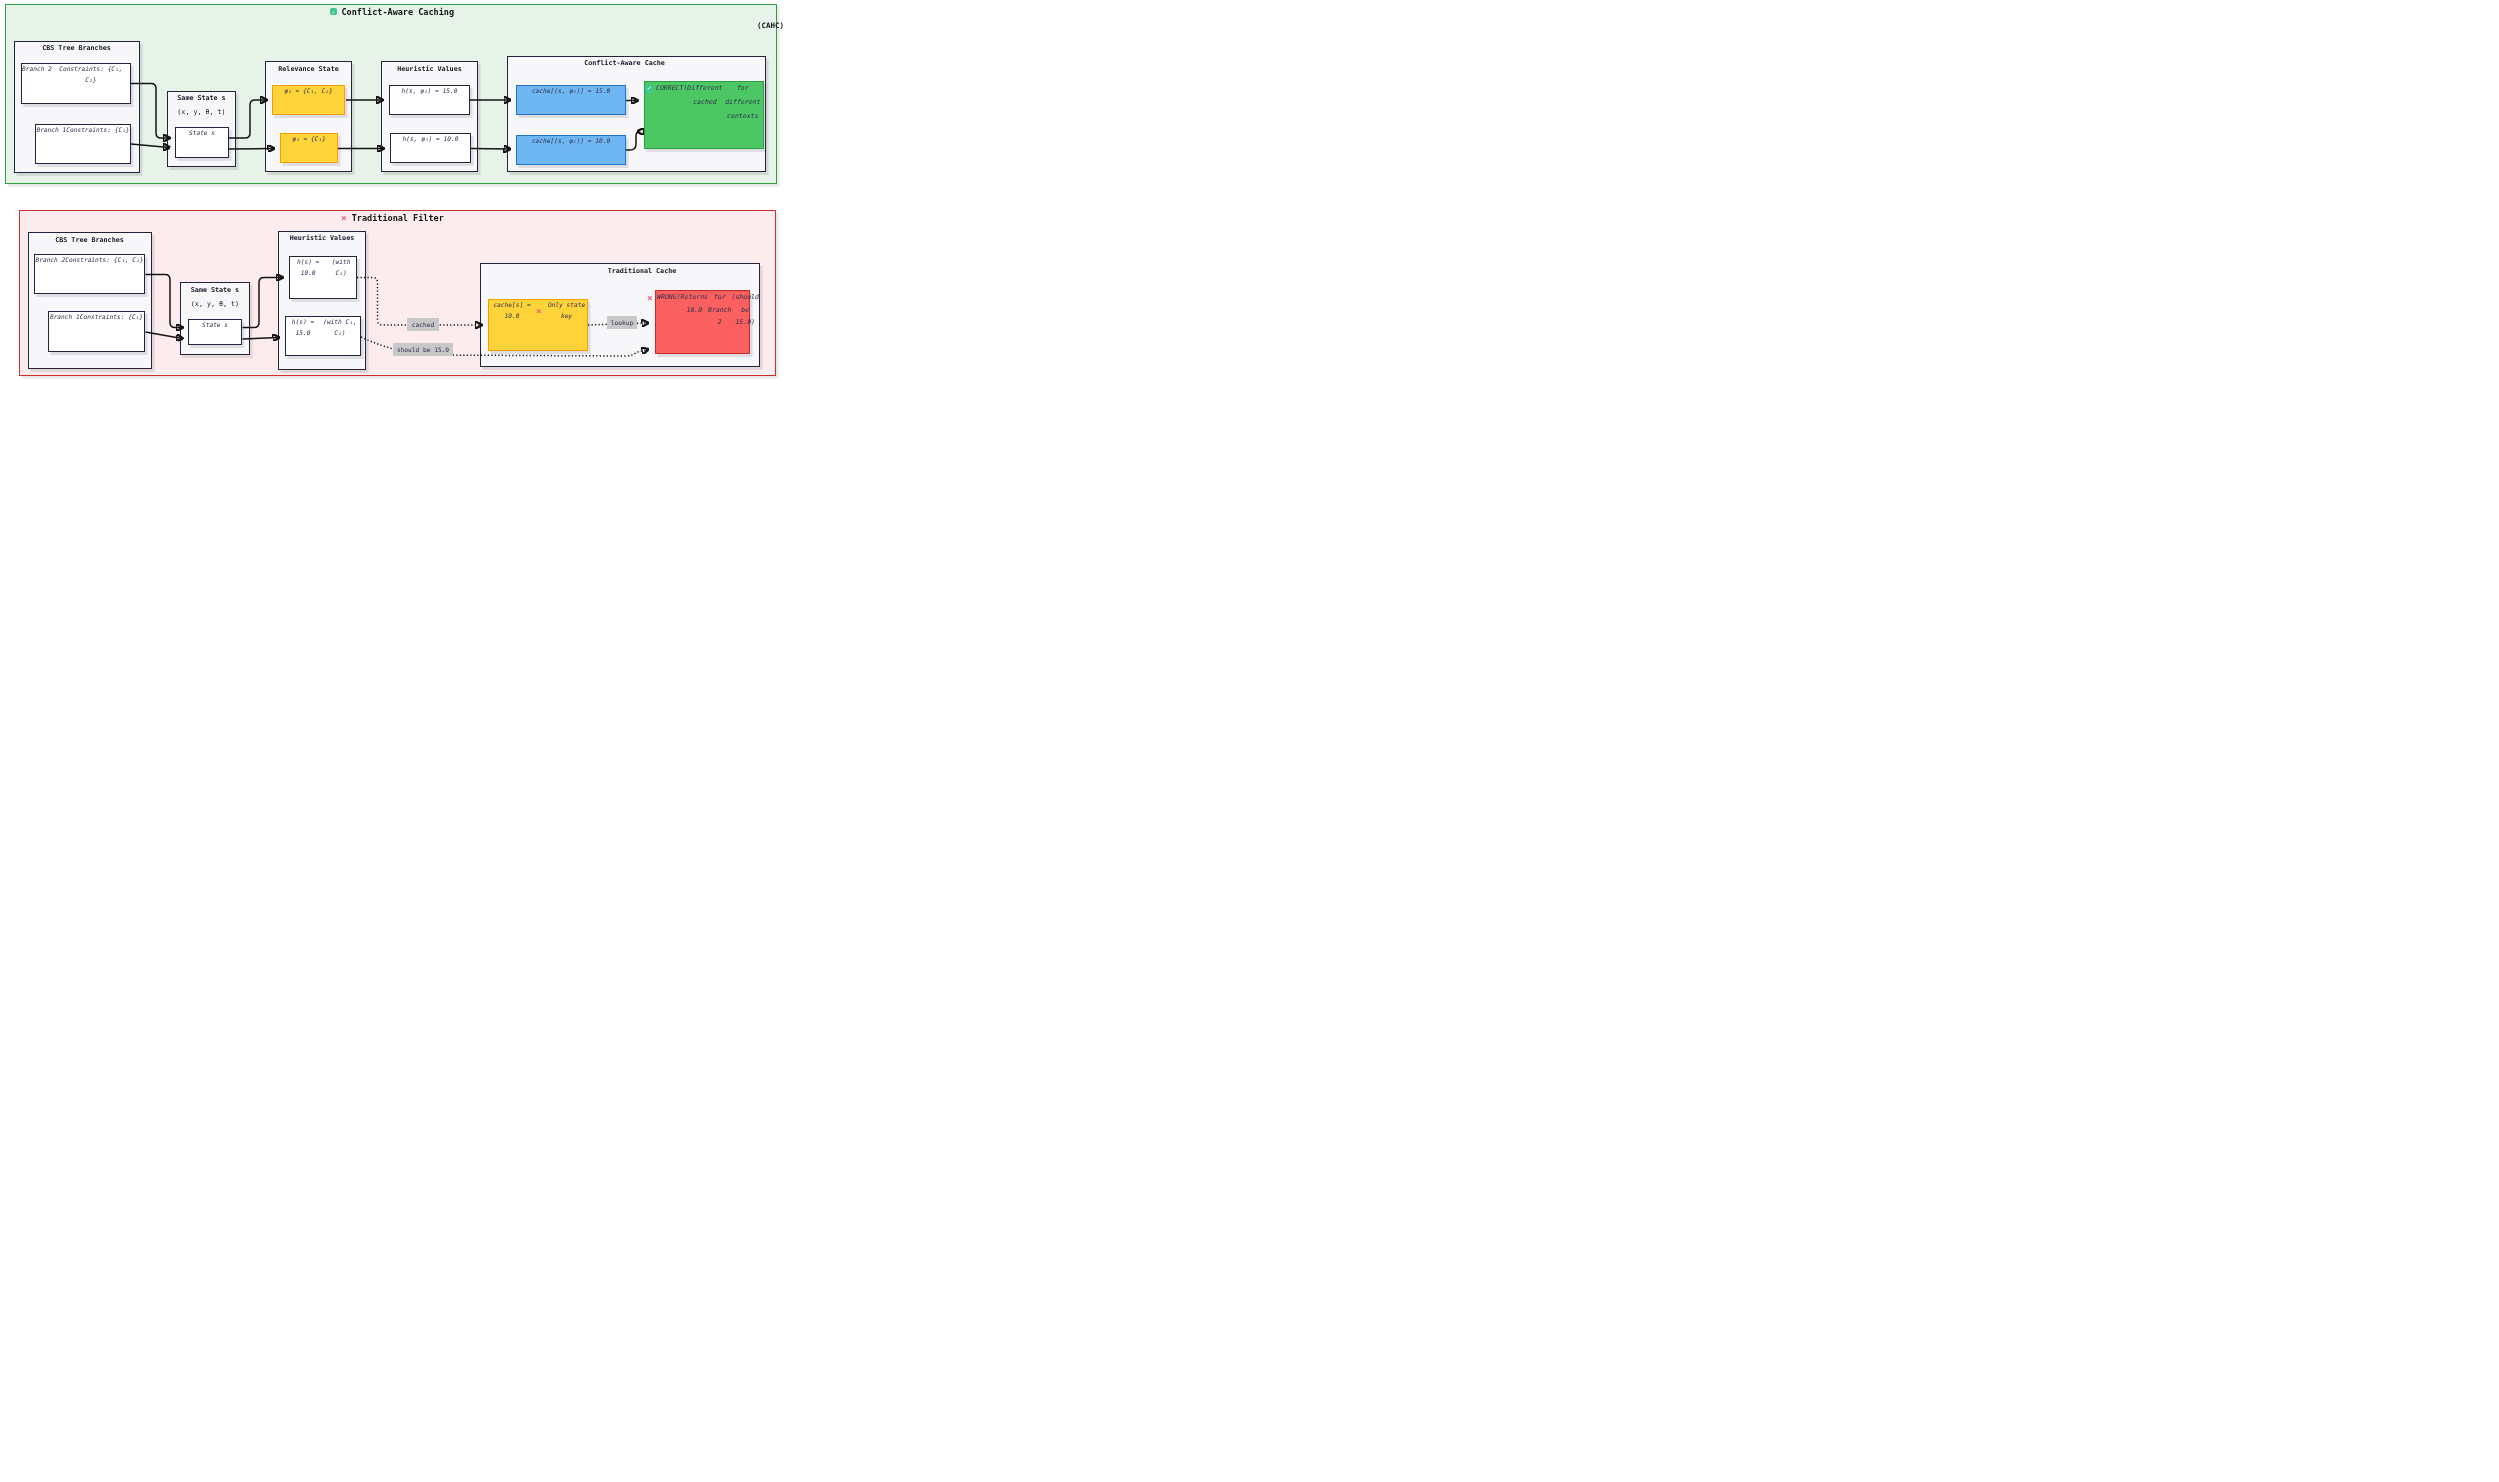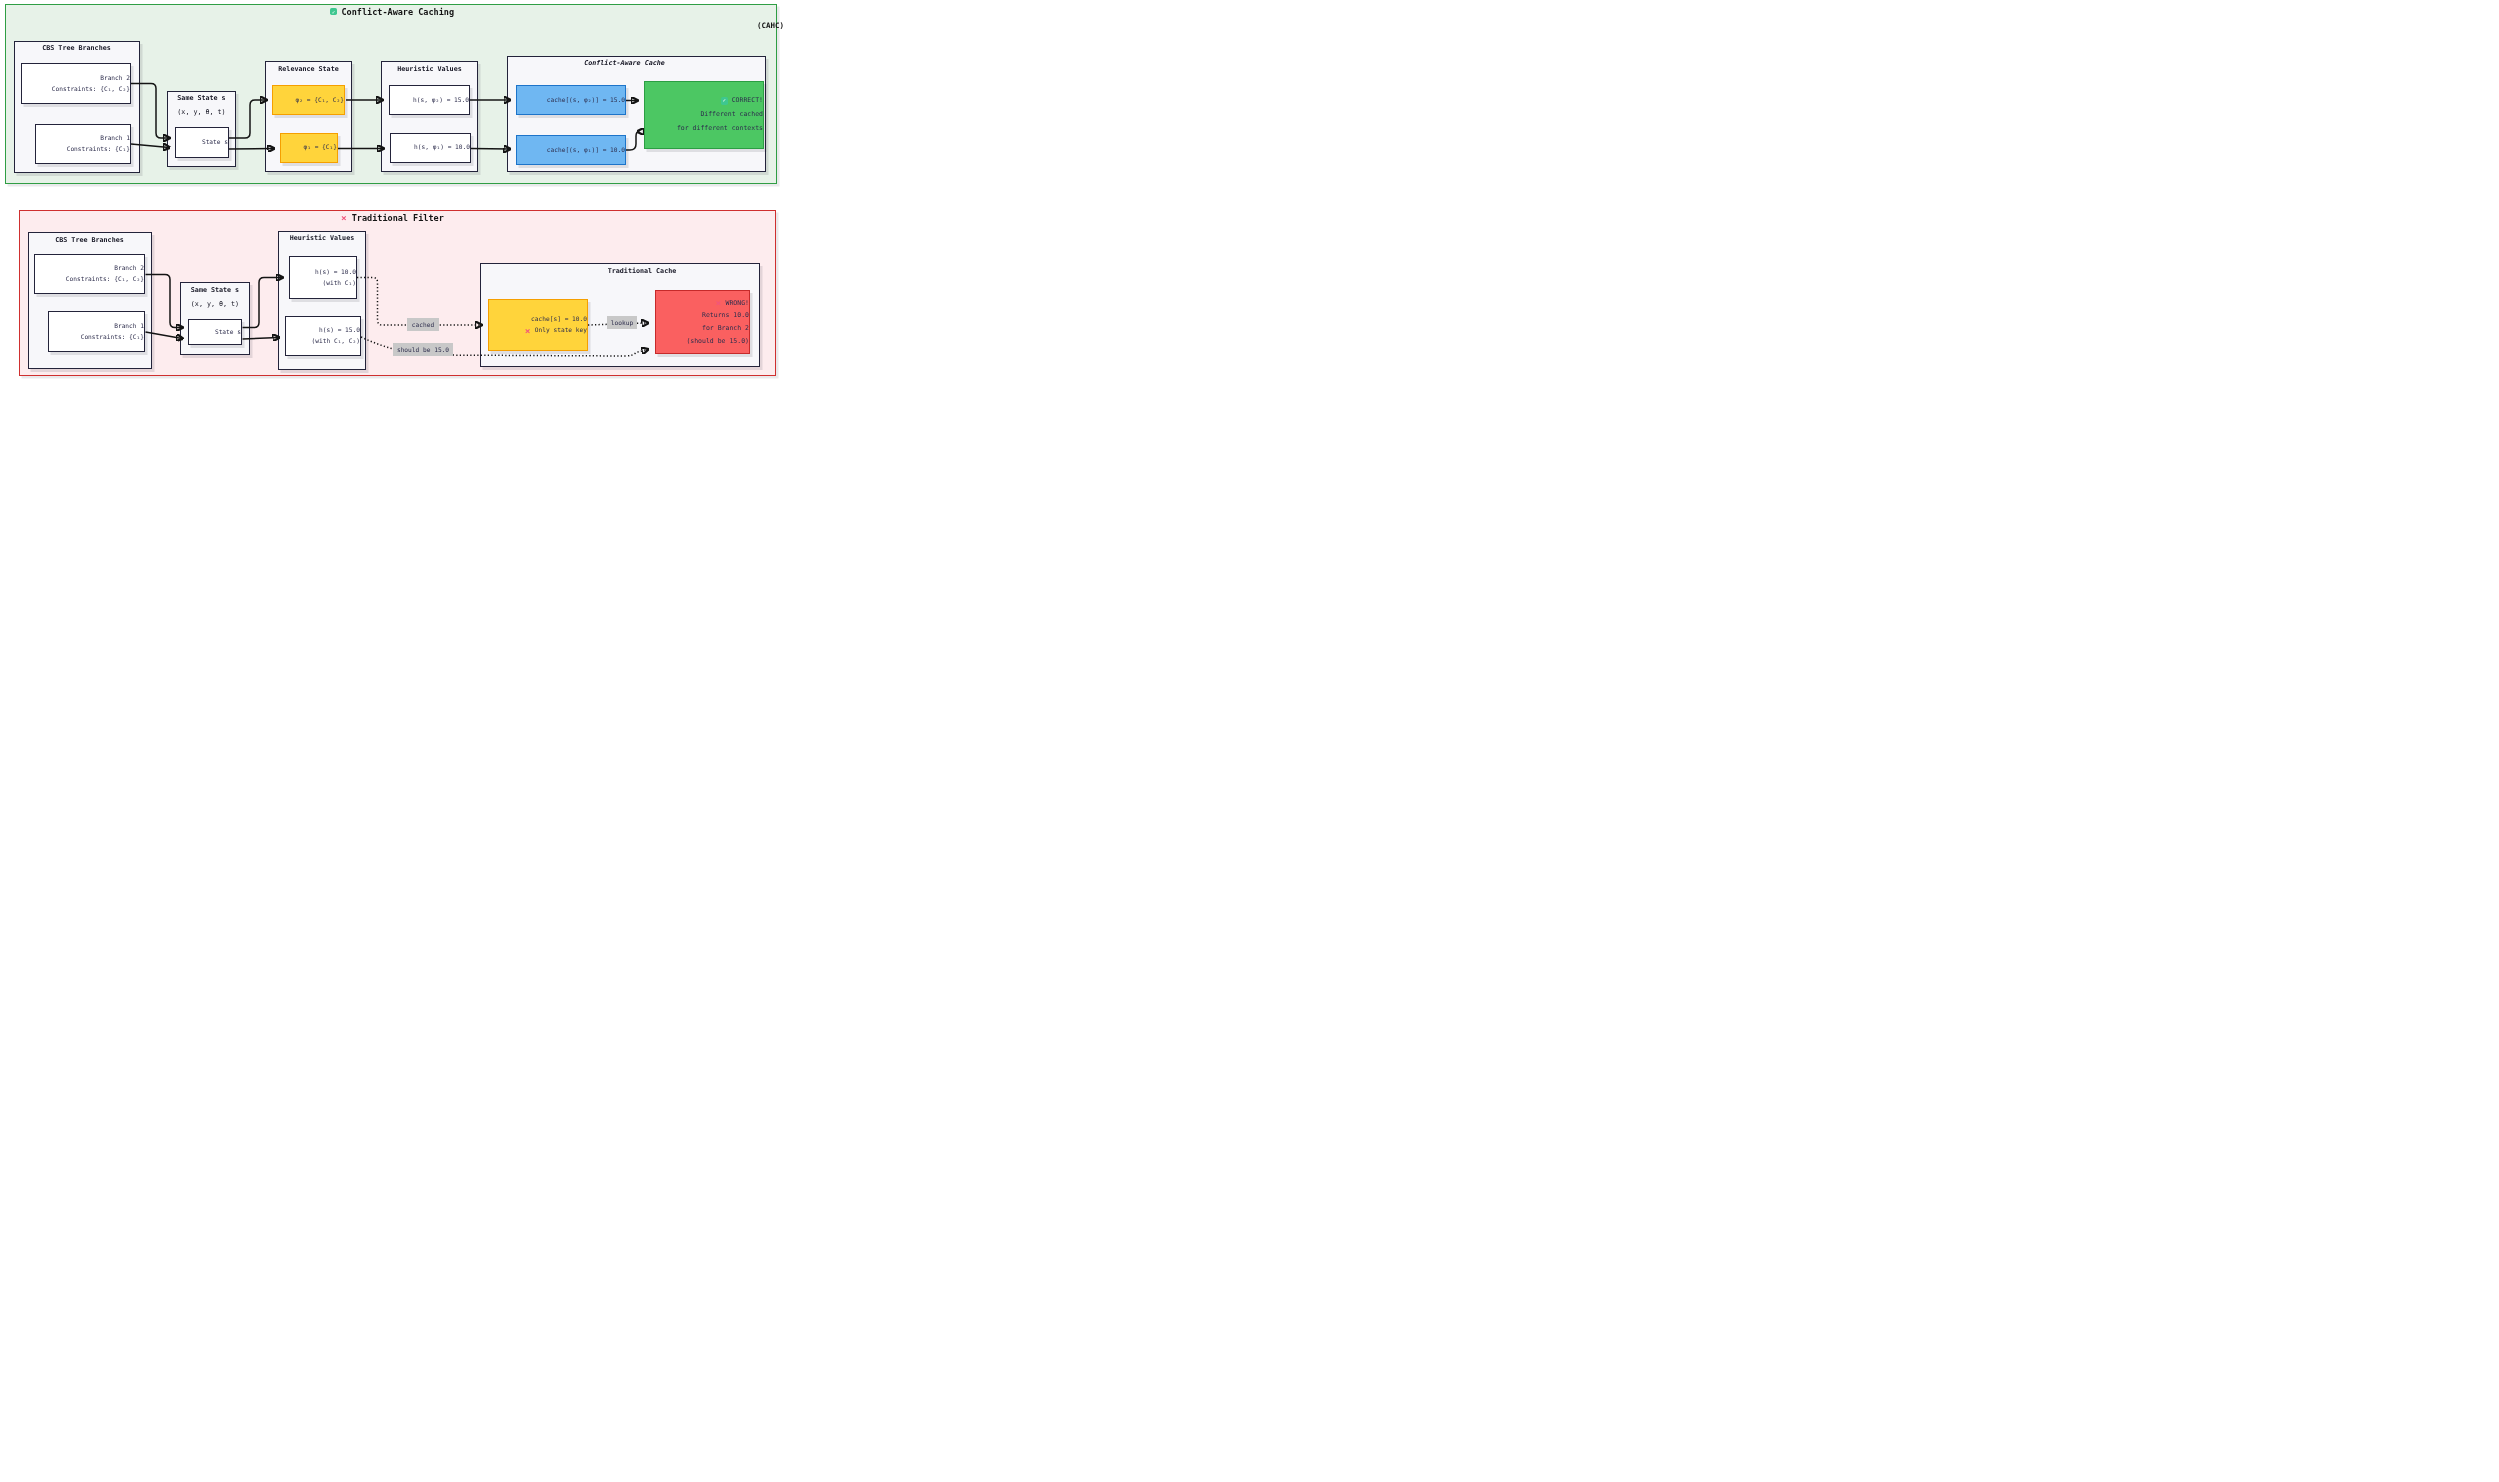--- a/index.html
+++ b/index.html
@@ -11,22 +11,22 @@
   .sec-green{background:#e7f2e8;border-color:#2f9e44;}
   .sec-red{background:#fdecee;border-color:#cf2f2f;}
   .sec-title{left:0;width:100%;text-align:right;font-size:8.5px;font-weight:700;color:#141414;
              display:flex;align-items:center;justify-content:center;gap:4px;}
   .sec-subtitle{left:0;width:100%;text-align:right;font-size:7.5px;font-weight:700;color:#141414;}
   
   .sg{background:#f7f7fa;border:1.5px solid #23233a;box-shadow:2.5px 3px 0 rgba(40,40,60,0.12);}
   .sg-title{left:0;top:3.5px;width:100%;text-align:center;font-size:6.7px;font-weight:700;color:#141422;}
   
   .nd{background:#ffffff;border:1.2px solid #23233a;box-shadow:2.5px 3px 0 rgba(40,40,60,0.12);
-      display:flex;flex-direction:column;align-items:flex-end;justify-content:center;
-      font-size:6.2px;line-height:1.75;text-align:center;color:#2e2e4d;}
+      display:flex;flex-direction:row;align-items:flex-start;justify-content:center;
+      font-size:6.2px;line-height:1.75;text-align:center;color:#2e2e4d;font-style:italic;}
   .nd-yellow{background:#ffd43b;border-color:#f59f00;}
   .nd-blue{background:#6fb7f2;border-color:#1d74c9;}
   .nd-green{background:#4cc763;border-color:#2b9e43;border-width:1.5px;font-size:6.5px;line-height:2.15;}
   .nd-red{background:#fa6060;border-color:#c62a2a;border-width:1.5px;font-size:6.5px;line-height:2.15;}
   .row{display:flex;align-items:center;justify-content:center;gap:3.5px;}
   
   .elabel{background:#c8c8c8;color:#2e2e4d;font-size:6.2px;display:flex;align-items:center;
           justify-content:center;text-align:center;}
   
   .icon-check{display:inline-flex;width:7.5px;height:7.5px;background:#3ec78f;border-radius:1.7px;
@@ -80,21 +80,21 @@
   <div class="abs sg" style="left:381px;top:61px;width:97px;height:111px;"></div>
   <div class="abs sg-title" style="left:381px;top:65px;width:97px;">Heuristic Values</div>
   <div class="abs nd" style="left:389px;top:85px;width:81px;height:30px;">
     <div>h(s, φ₂) = 15.0</div>
   </div>
   <div class="abs nd" style="left:390px;top:133px;width:81px;height:29.5px;">
     <div>h(s, φ₁) = 10.0</div>
   </div>
 
   <div class="abs sg" style="left:507px;top:56px;width:259px;height:116px;"></div>
-  <div class="abs sg-title" style="left:507px;top:59px;width:235px;font-style:italic;">Conflict-Aware Cache</div>
+  <div class="abs sg-title" style="left:507px;top:59px;width:235px;">Conflict-Aware Cache</div>
   <div class="abs nd nd-blue" style="left:516px;top:85px;width:110px;height:30px;">
     <div>cache[(s, φ₂)] = 15.0</div>
   </div>
   <div class="abs nd nd-blue" style="left:516px;top:135px;width:110px;height:30px;">
     <div>cache[(s, φ₁)] = 10.0</div>
   </div>
   <div class="abs nd nd-green" style="left:644px;top:81px;width:120px;height:68px;">
     <div class="row">
       <span class="icon-check">✓</span>
       <span>CORRECT!</span>

